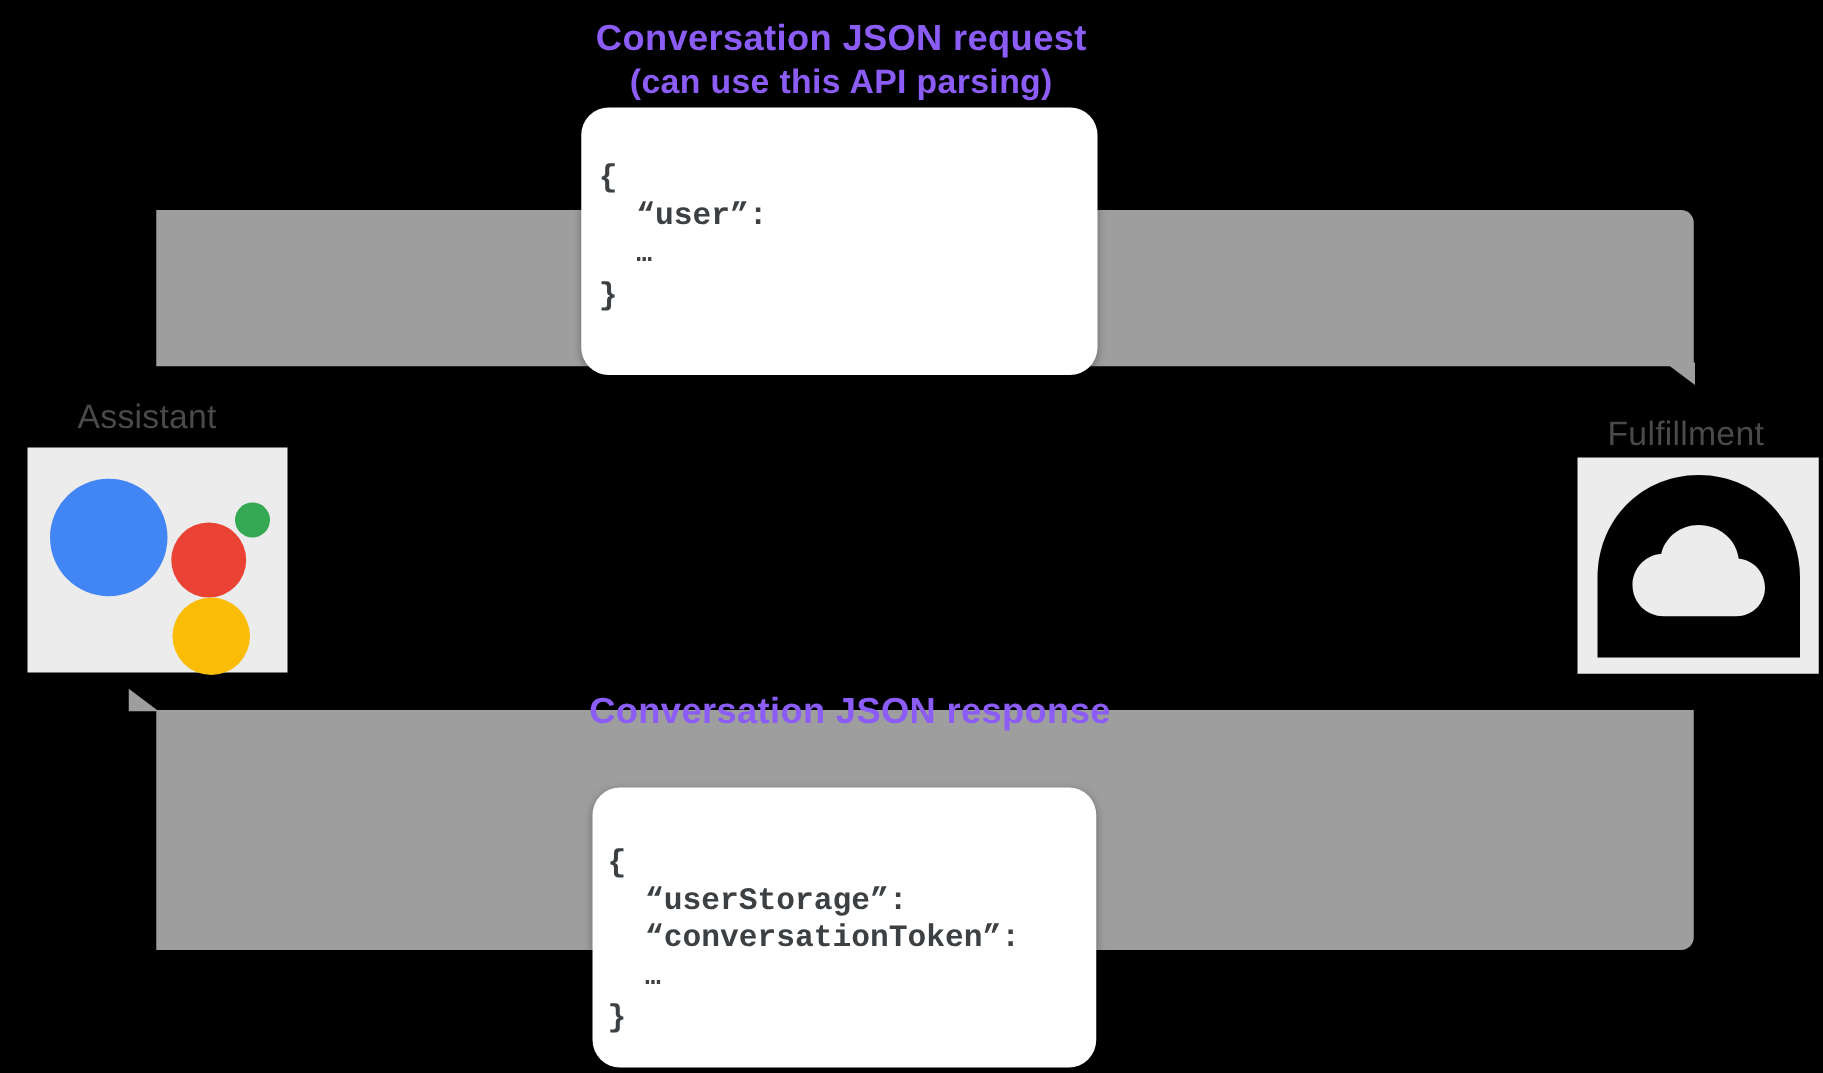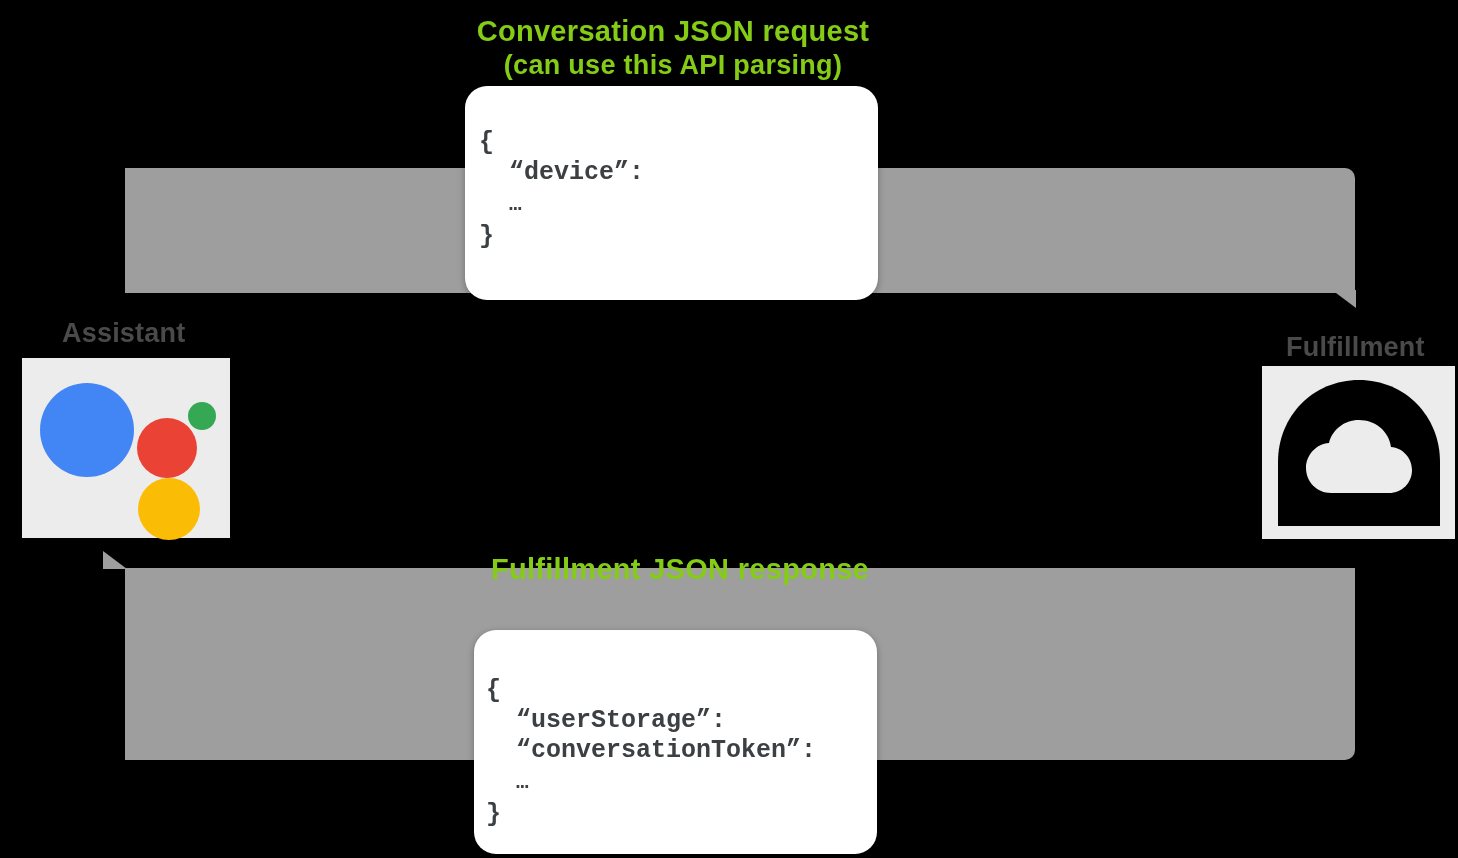--- a/index.html
+++ b/index.html
@@ -68,21 +68,21 @@
   }
   #assistant-endpoint { left: 22px; top: 358px; }
   #assistant-tile { width: 208px; height: 180px; }
   #fulfillment-endpoint { left: 1262px; top: 366px; }
   #fulfillment-tile { width: 193px; height: 173px; }
 
   .endpoint-label {
     position: absolute;
     color: #4a4a4a;
     font-size: 27px;
-    font-weight: 700;
+    font-weight: 400;
     letter-spacing: 0.2px;
     white-space: nowrap;
   }
   #assistant-label { left: 62px; top: 318px; }
   #fulfillment-label { left: 1286px; top: 332px; }
 
   
   .ga-dot { position: absolute; border-radius: 50%; }
   .ga-blue   { left: 18px;  top: 25px;  width: 94px; height: 94px; background: #4285f4; }
   .ga-red    { left: 115px; top: 60px;  width: 60px; height: 60px; background: #ea4335; }
@@ -95,21 +95,21 @@
     left: 14px;
     top: 12px;
     width: 166px;
     height: 150px;
   }
 
   
   .flow-caption {
     position: absolute;
     text-align: center;
-    color: #84cc16;
+    color: #8b5cf6;
     white-space: nowrap;
   }
   .flow-caption .line1 {
     font-size: 29px;
     font-weight: 700;
     letter-spacing: 0.3px;
     line-height: 34px;
   }
   .flow-caption .line2 {
     font-size: 27px;
@@ -184,27 +184,27 @@
     </div>
   </div>
 
   <div class="flow-caption" id="request-caption">
     <div class="line1">Conversation JSON request</div>
     <div class="line2">(can use this API parsing)</div>
   </div>
 
   <div class="json-card" id="request-json-card">
     <div class="json-line">{</div>
-    <div class="json-line json-indent">“device”:</div>
+    <div class="json-line json-indent">“user”:</div>
     <div class="json-line json-ellipsis">…</div>
     <div class="json-line">}</div>
   </div>
 
   <div class="flow-caption" id="response-caption">
-    <div class="line1">Fulfillment JSON response</div>
+    <div class="line1">Conversation JSON response</div>
   </div>
 
   <div class="json-card" id="response-json-card">
     <div class="json-line">{</div>
     <div class="json-line json-indent">“userStorage”:</div>
     <div class="json-line json-indent">“conversationToken”:</div>
     <div class="json-line json-ellipsis">…</div>
     <div class="json-line">}</div>
   </div>
 

